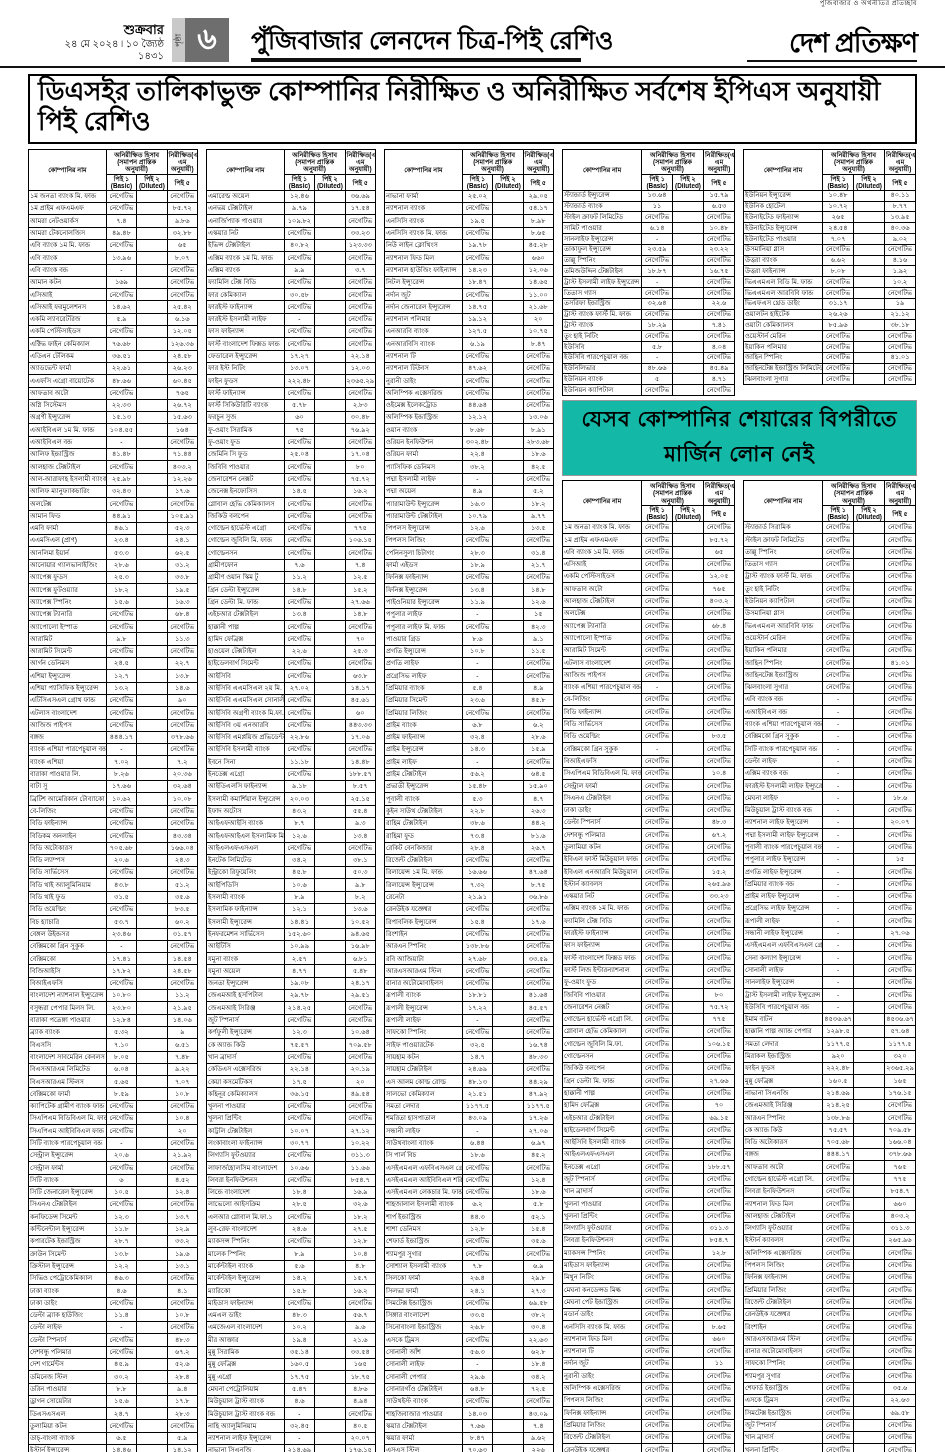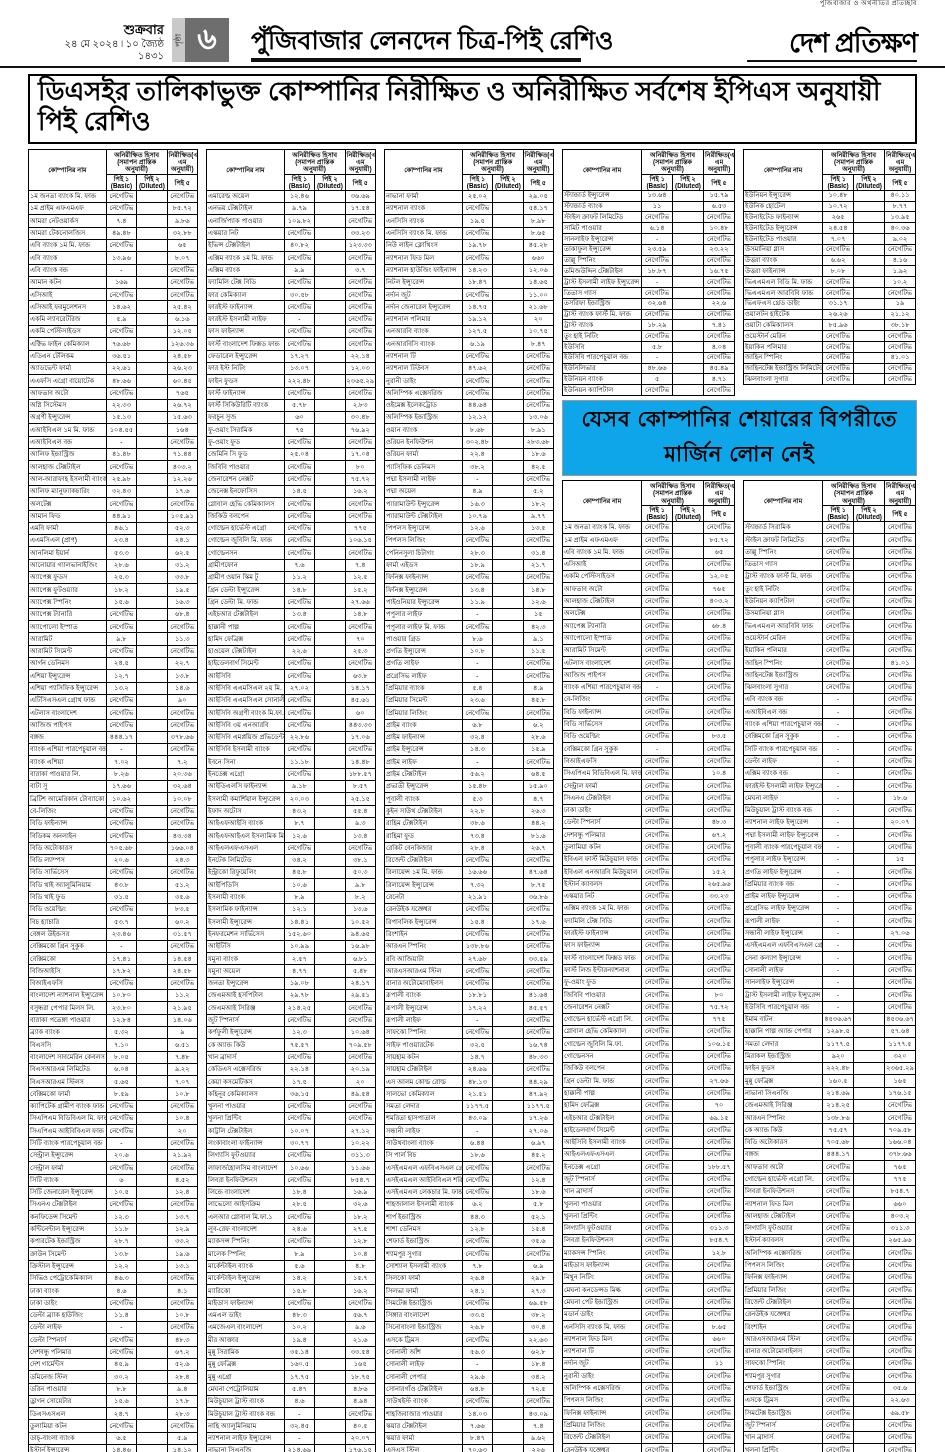--- a/index.html
+++ b/index.html
@@ -40,21 +40,21 @@
   .pe thead th{font-size:6.4px;font-weight:bold;text-align:center;line-height:1.15;white-space:normal;}
   .pe thead tr.h1 th{height:24px;}
   .pe thead tr.h2 th{height:15px;}
   .pe td{font-size:6.6px;height:11.3px;line-height:1;}
   .pe td.num{text-align:center;}
   .pe col.cname{width:46%;}
   .pe col.cpe{width:18%;}
   .t-short td{height:9.8px;}
 
   
-  .section2-bar{background:#0ea5e9;border:1px solid #9a9a9a;margin:4px 0 4px 0;
+  .section2-bar{background:#14b8a6;border:1px solid #9a9a9a;margin:4px 0 4px 0;
      font-size:21px;font-weight:bold;text-align:center;padding:2px 0;letter-spacing:1px;}
 </style>
 </head>
 <body>
 
 <div class="page">
 
   <div class="masthead">
     <div class="date-block">
       <div class="date-day">শুক্রবার</div>

